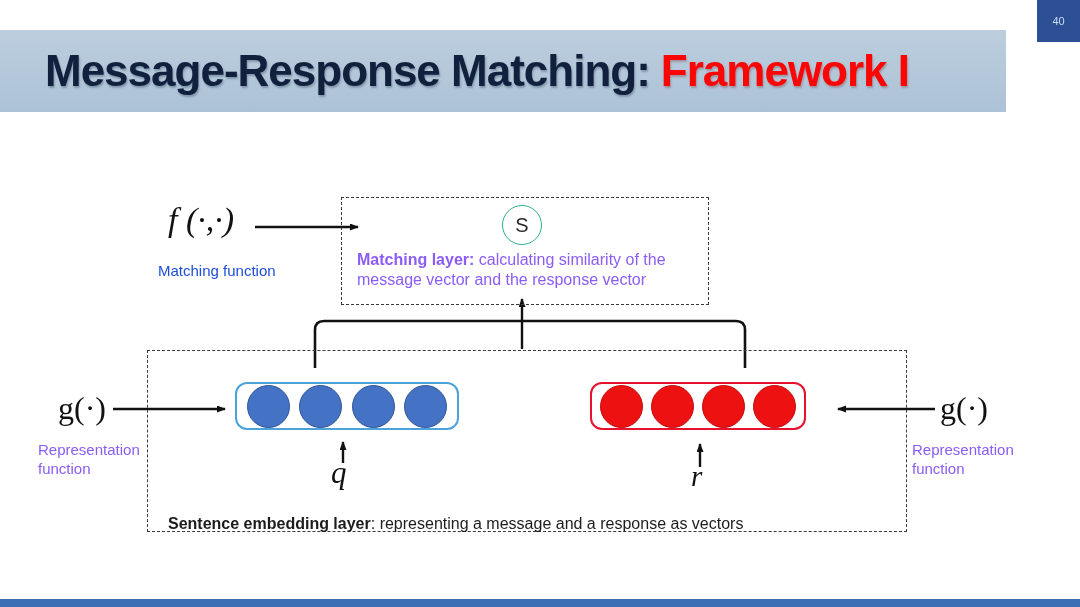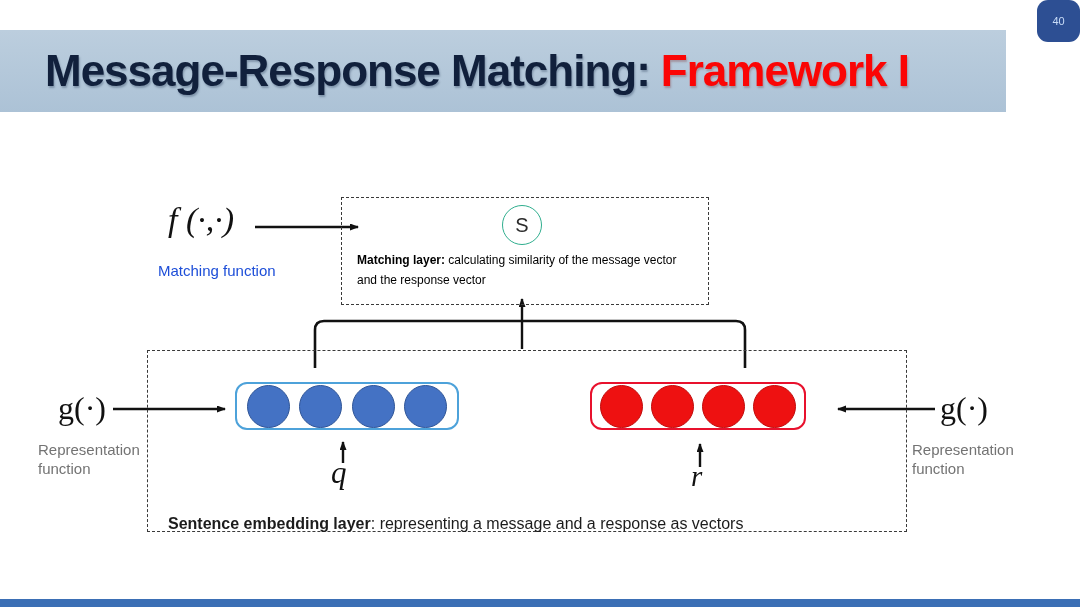--- a/index.html
+++ b/index.html
@@ -15,37 +15,37 @@
   }
   #title-text{
     margin-left:45px;font-size:44px;font-weight:700;letter-spacing:-1px;
     color:#11203c;white-space:nowrap;
     text-shadow:1px 2px 2px rgba(40,60,90,.35);
   }
   #title-accent{color:#fb0505;margin-left:11px;text-shadow:1px 2px 2px rgba(120,30,30,.3);}
   #page-box{
     position:absolute;left:1037px;top:0;width:43px;height:42px;
     background:#2d4f93;display:flex;align-items:center;justify-content:center;
-    color:#c9dcf7;font-size:11px;border-radius:11px;
+    color:#c9dcf7;font-size:11px;
   }
   
   #footer-bar{position:absolute;left:0;bottom:0;width:1080px;height:8px;background:#3b6fb5;}
   
   .dashed-box{position:absolute;border:1.5px dashed #3a3a3a;background:transparent;}
   #matching-box{left:341px;top:197px;width:366px;height:106px;}
   #embedding-box{left:147px;top:350px;width:758px;height:180px;}
   
   #s-circle{
     position:absolute;left:502px;top:205px;width:38px;height:38px;border-radius:50%;
     border:1.6px solid #2fae8e;display:flex;align-items:center;justify-content:center;
     font-size:20px;color:#2c2c2c;background:#fff;
   }
   #matching-text{
     position:absolute;left:357px;top:250px;width:342px;
-    font-size:12px;line-height:20px;color:#000000;
+    font-size:16px;line-height:20px;color:#8b5cf6;
   }
   #matching-text b{font-weight:700;}
   #f-symbol{
     position:absolute;left:168px;top:201px;font-family:"Liberation Serif",serif;
     font-style:italic;font-size:34px;color:#111;
   }
   #matching-fn-label{position:absolute;left:158px;top:262px;font-size:15px;color:#1d4ed8;}
   
   .vector-rect{
     position:absolute;top:382px;height:44px;border-radius:12px;
@@ -55,21 +55,21 @@
   #response-vector{left:590px;width:212px;border:2px solid #e8112d;}
   .cell{width:41px;height:41px;border-radius:50%;}
   #message-vector .cell{background:#4472c4;border:1px solid #2f5597;}
   #response-vector .cell{background:#ee1111;border:1px solid #c00b0b;}
   .g-symbol{
     position:absolute;top:390px;font-family:"Liberation Serif",serif;
     font-size:32px;color:#111;
   }
   #g-left{left:58px;}
   #g-right{left:940px;}
-  .rep-label{position:absolute;top:440px;width:130px;font-size:15px;line-height:19px;color:#737373;}
+  .rep-label{position:absolute;top:440px;width:130px;font-size:15px;line-height:19px;color:#8b5cf6;}
   #rep-left{left:38px;}
   #rep-right{left:912px;}
   #q-label{
     position:absolute;left:331px;top:455px;font-family:"Liberation Serif",serif;
     font-style:italic;font-size:31px;color:#111;
   }
   #r-label{
     position:absolute;left:691px;top:460px;font-family:"Liberation Serif",serif;
     font-style:italic;font-size:29px;color:#111;
   }

